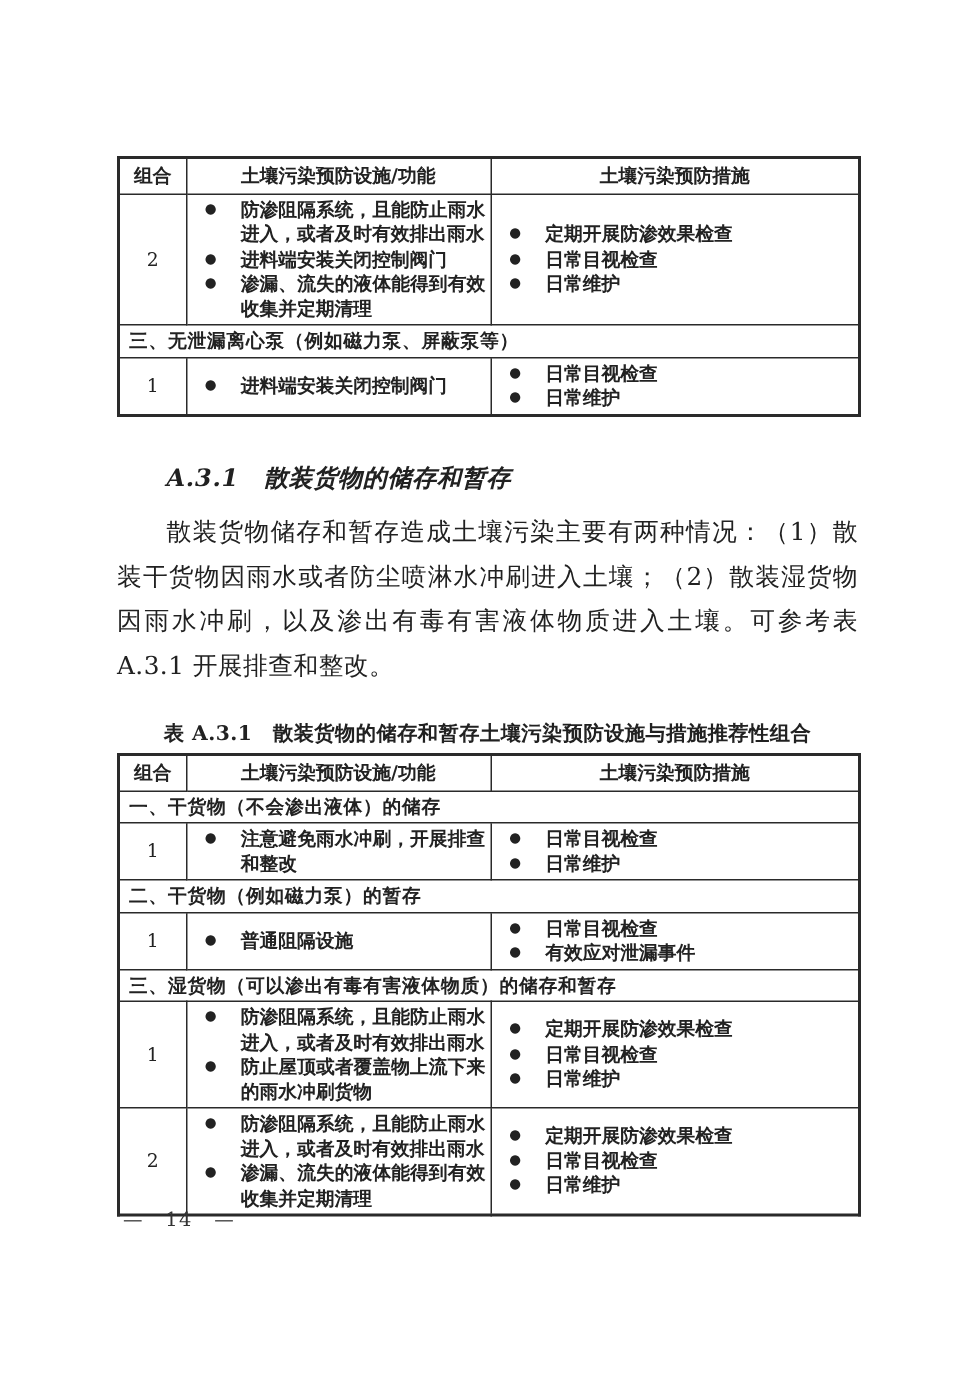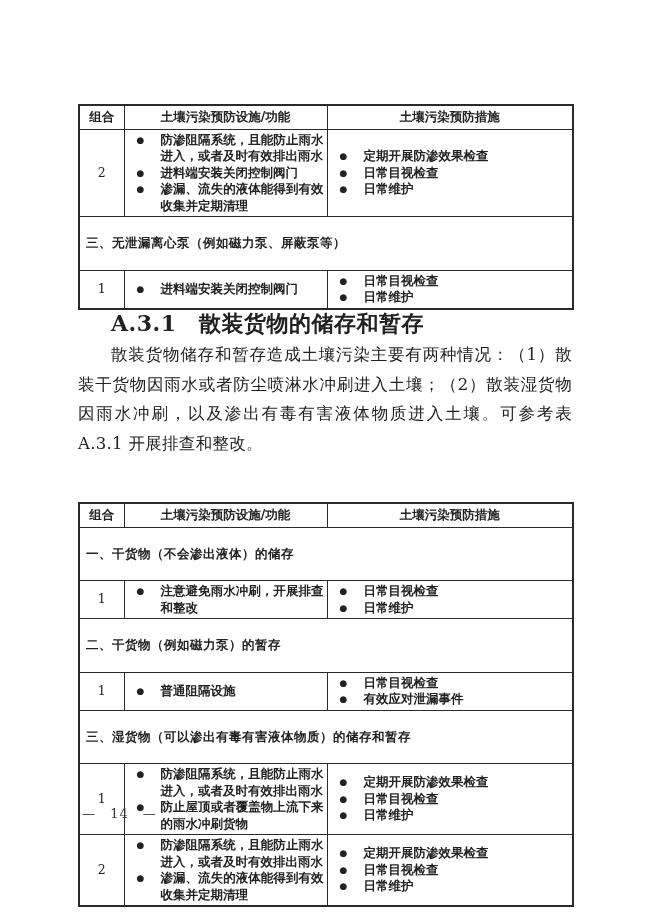--- a/index.html
+++ b/index.html
@@ -20,30 +20,30 @@
   .tbl td,.tbl th{border:1px solid #2a2a2a;padding:1px 3px;vertical-align:middle;}
   .tbl th{font-weight:700;text-align:center;padding:3px 2px;}
   .tbl1{top:104px;}
   .tbl2{top:502px;}
   .tbl1 th{height:16px;}
   .tbl2 th{height:13px;}
   .col-combo{width:45px;}
   .col-fac{width:203px;}
   .col-mea{width:246px;}
   td.combo{text-align:center;}
-  tr.section-row td{font-weight:700;padding:18px 6px;height:15px;letter-spacing:.5px;}
+  tr.section-row td{font-weight:700;padding:2px 6px;height:15px;letter-spacing:.5px;}
 
   ul.blist{margin:0;padding:1px 0;list-style:none;}
   li.bitem{display:flex;align-items:flex-start;margin:0;}
   .bullet{flex:none;width:24px;padding-left:9px;font-size:9px;line-height:16.5px;}
   .btext{flex:1;text-align:justify;line-height:16.5px;font-weight:bold;}
 
   
   .h-sec{position:absolute;left:113px;top:280px;font-size:17px;font-weight:700;letter-spacing:.5px;}
-  .h-sub{position:absolute;left:111px;top:309px;font-size:22px;font-weight:700;letter-spacing:.5px;}
+  .h-sub{position:absolute;left:111px;top:309px;font-size:16px;font-weight:700;letter-spacing:.5px;font-style:italic;}
   .para{
     position:absolute;left:78px;top:340px;width:494px;
     font-size:16.5px;line-height:29.5px;text-align:justify;text-indent:2em;
     letter-spacing:.3px;
   }
   .caption{
     position:absolute;left:78px;top:480px;width:494px;
     font-size:13.5px;font-weight:700;text-align:center;letter-spacing:.3px;
   }
   .footer{
@@ -129,20 +129,21 @@
         </ul>
       </td>
     </tr>
   </tbody>
     </table>
 
   <div class="h-sub">A.3.1　散装货物的储存和暂存</div>
 
   <div class="para">散装货物储存和暂存造成土壤污染主要有两种情况：（1）散装干货物因雨水或者防尘喷淋水冲刷进入土壤；（2）散装湿货物因雨水冲刷，以及渗出有毒有害液体物质进入土壤。可参考表 A.3.1 开展排查和整改。</div>
 
+  <div class="caption">表 A.3.1　散装货物的储存和暂存土壤污染预防设施与措施推荐性组合</div>
 
   <table class="tbl tbl2">
     <colgroup>
         <col class="col-combo">
         <col class="col-fac">
         <col class="col-mea">
       </colgroup>
     <tbody>
         <tr>
       <th>组合</th>

